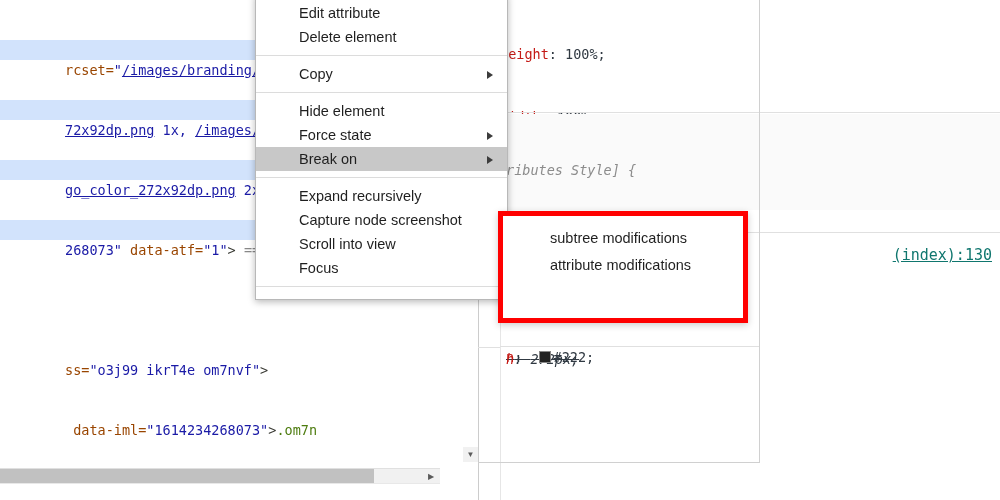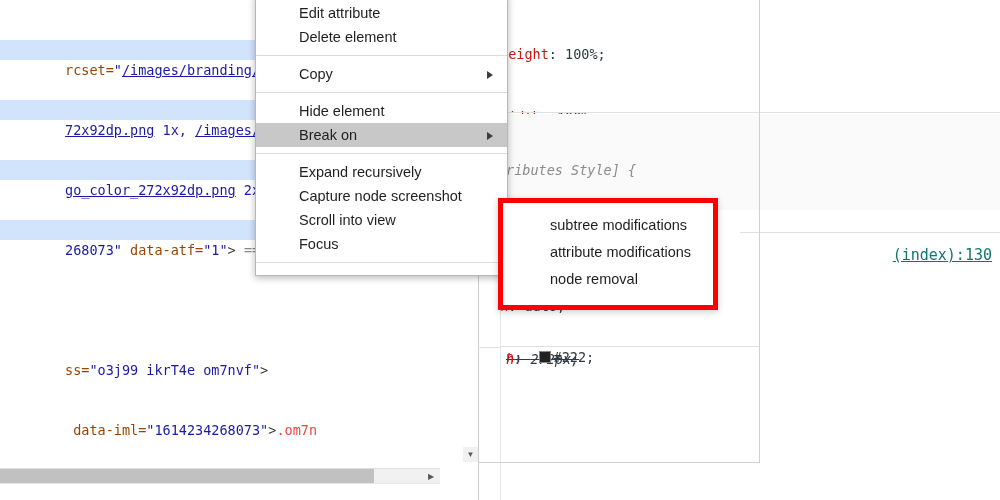--- a/index.html
+++ b/index.html
@@ -36,21 +36,21 @@
   }
   .dom-line {
     height: 20px;
     white-space: pre;
     padding-left: 0px;
   }
   .sel-row { background: #d2e3fc; }
   .tok-attr { color: #994500; }
   .tok-val  { color: #1a1aa6; }
   .tok-punc { color: #393a34; }
-  .tok-tag  { color: #ef4444; text-align: center; }
+  .tok-tag  { color: #4d7c0f; text-align: center; }
   .tok-link { color: #1a1aa6; text-decoration: underline; }
   .tok-dollar { color: #888888; font-style: italic; }
   .tok-close { color: #881280; }
 
   
   .h-scroll-track {
     position: absolute;
     left: 0; bottom: 16px;
     width: 440px; height: 15px;
     background: #f1f1f1;
@@ -182,22 +182,22 @@
   }
   .ctx-sep {
     height: 1px;
     background: #dcdcdc;
     margin: 6px 0 6px 0;
   }
 
   
   .ctx-submenu {
     position: absolute;
-    left: 498px; top: 198px;
-    width: 220px;
+    left: 498px; top: 211px;
+    width: 250px;
     height: 112px;
     background: #ffffff;
     border: 5px solid #ff0000;
     box-sizing: border-box;
     box-shadow: 0 2px 7px rgba(0,0,0,0.2);
     z-index: 45;
     padding-top: 9px;
   }
   .sub-item {
     height: 27px;
@@ -351,20 +351,24 @@
     <div class="ctx-item">
       <span>Copy</span>
       <span class="sub-arrow"></span>
     </div>
 
     <div class="ctx-sep"></div>
 
     <div class="ctx-item">
       <span>Hide element</span>
     </div>
+    <div class="ctx-item">
+      <span>Force state</span>
+      <span class="sub-arrow"></span>
+    </div>
     <div class="ctx-item selected">
       <span>Break on</span>
       <span class="sub-arrow"></span>
     </div>
 
     <div class="ctx-sep"></div>
 
     <div class="ctx-item">
       <span>Expand recursively</span>
     </div>
@@ -382,18 +386,15 @@
 
   </div>
 
   <div class="ctx-submenu">
     <div class="sub-item">
       <span>subtree modifications</span>
     </div>
     <div class="sub-item">
       <span>attribute modifications</span>
     </div>
-    <div class="sub-item">
-      <span>node removal</span>
-    </div>
   </div>
 
 </div>
 
 </body></html>

